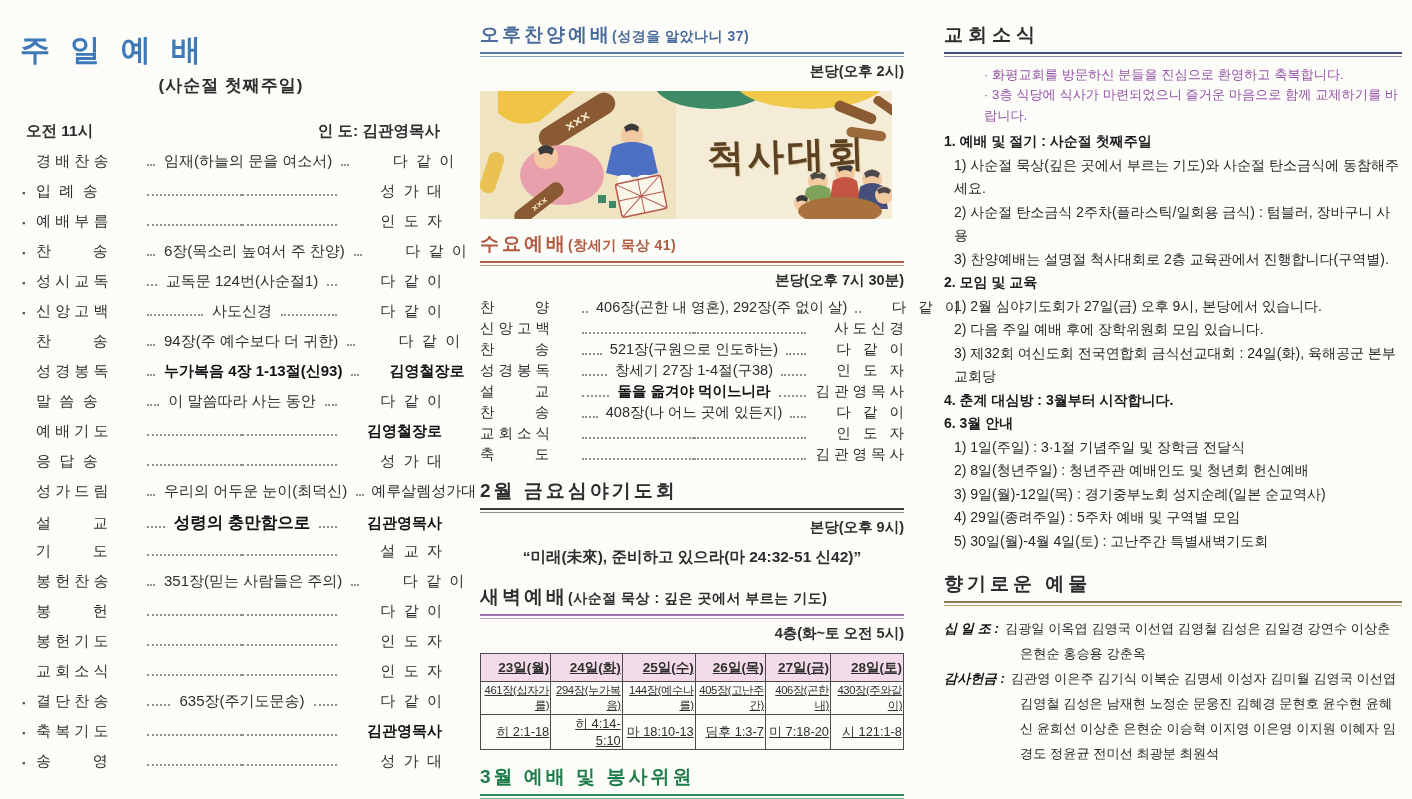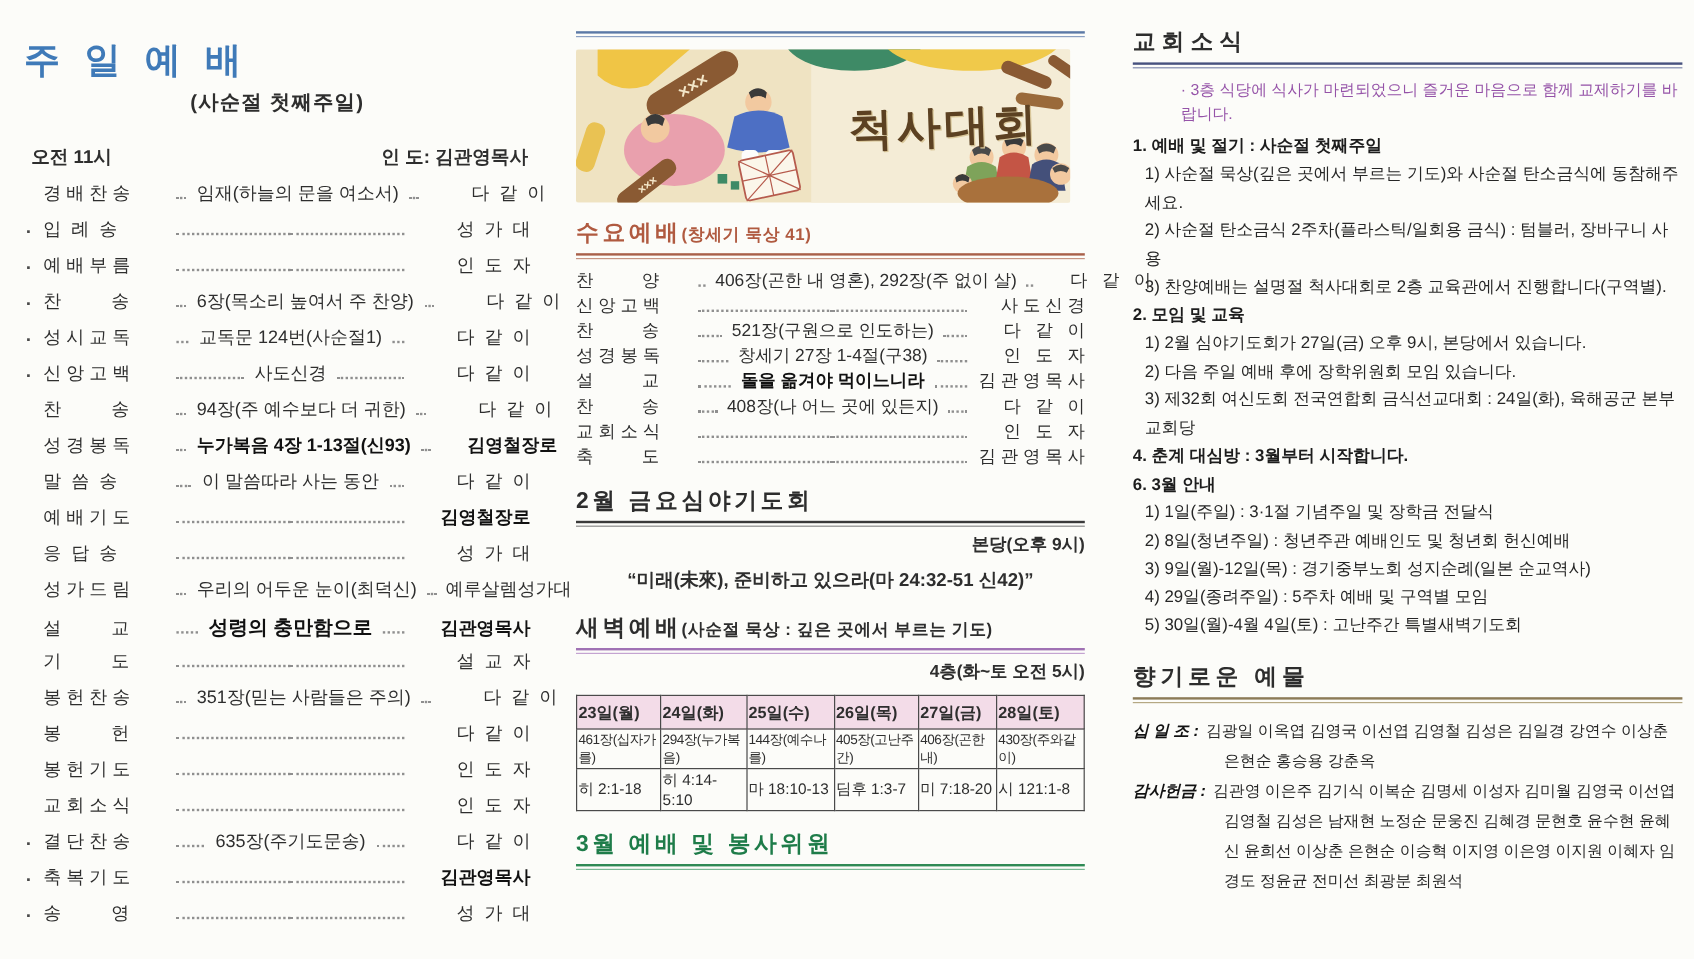--- a/index.html
+++ b/index.html
@@ -58,21 +58,21 @@
   .mrow .ld{flex:1 1 8px;border-bottom:2px dotted #8f8f8f;margin:0 6px 4px 6px;min-width:6px;}
   .mrow .ct{white-space:nowrap;padding:0 2px;}
   .mrow .ct:empty{padding:0;margin-left:-12px;}
   .mrow .by{white-space:pre;min-width:92px;text-align:right;flex:none;}
 
   .quote{text-align:center;font-weight:bold;font-size:15.5px;margin-top:10px;}
 
   
   table{border-collapse:collapse;width:100%;}
   .dawn-tbl{margin-top:10px;}
-  .dawn-tbl td{border:1.6px solid #4a4a4a;text-align:left;height:25px;}
+  .dawn-tbl td{border:1.6px solid #4a4a4a;text-align:right;height:25px;text-decoration:underline;}
   .dawn-tbl .hd{background:#f3dce8;font-weight:bold;font-size:13.5px;}
   .dawn-tbl .hy{font-size:11.3px;letter-spacing:-0.4px;}
   .dawn-tbl .vs{font-size:12.8px;}
 
   
   .welcome{color:#9553a8;font-size:13.2px;margin:8px 0 4px 40px;line-height:1.55;}
   .news{font-size:14px;}
   .news .head{font-weight:bold;line-height:23.5px;color:#1d1d1d;}
   .news .sub{line-height:23.5px;padding-left:10px;color:#262626;}
   .offer{margin-top:10px;font-size:13.2px;}
@@ -258,21 +258,25 @@
         <span class="ld"></span>
         <span class="ct"></span>
         <span class="ld"></span>
         <span class="by">성  가  대</span>
       </div>
   </div>
 
   <div class="col-mid">
 
     <div class="sec">
+      <div class="sec-title t-blue">
+        <span>오후찬양예배</span><span class="note">(성경을 알았나니 37)</span>
+      </div>
       <div class="rule r-blue"></div>
+      <div class="place">본당(오후 2시)</div>
 
       <div class="banner">
         <svg width="412" height="128" viewBox="0 0 412 128">
           <rect x="0" y="0" width="412" height="128" fill="#efe3c2"></rect>
           <rect x="196" y="0" width="216" height="128" fill="#f4ecd6"></rect>
           <ellipse cx="232" cy="-8" rx="58" ry="26" fill="#3e8a66"></ellipse>
           <ellipse cx="330" cy="-10" rx="75" ry="28" fill="#f0c94a"></ellipse>
           <path d="M18 0 L95 0 L60 30 Q35 38 18 22 Z" fill="#f0c545"></path>
           <g transform="rotate(-32 95 32)">
             <rect x="55" y="20" width="86" height="22" rx="11" fill="#8a5a33"></rect>
@@ -325,20 +329,21 @@
         </svg>
         <div class="banner-text">척사대회</div>
       </div>
     </div>
 
     <div class="sec" style="margin-top:12px;">
       <div class="sec-title t-brick">
         <span>수요예배</span><span class="note">(창세기 묵상 41)</span>
       </div>
       <div class="rule r-brick"></div>
+      <div class="place">본당(오후 7시 30분)</div>
       <div style="margin-top:6px;">
         <div class="mrow">
             <span class="it">찬          양</span>
             <span class="ld"></span>
             <span class="ct">406장(곤한 내 영혼), 292장(주 없이 살)</span>
             <span class="ld"></span>
             <span class="by">다   같   이</span>
           </div>
         <div class="mrow">
             <span class="it">신 앙 고 백</span>
@@ -441,20 +446,21 @@
 
     </div>
   </div>
 
   <div class="col-right">
 
     <div class="sec">
       <div class="sec-title t-dark" style="letter-spacing:5px;">교회소식</div>
       <div class="rule r-navy"></div>
       <div class="welcome">
+        <div>· 화평교회를 방문하신 분들을 진심으로 환영하고 축복합니다.</div>
         <div>· 3층 식당에 식사가 마련되었으니 즐거운 마음으로 함께 교제하기를 바랍니다.</div>
       </div>
       <div class="news">
         <div class="head">1. 예배 및 절기 : 사순절 첫째주일</div>
         <div class="sub">1) 사순절 묵상(깊은 곳에서 부르는 기도)와 사순절 탄소금식에 동참해주세요.</div>
         <div class="sub">2) 사순절 탄소금식 2주차(플라스틱/일회용 금식) : 텀블러, 장바구니 사용</div>
         <div class="sub">3) 찬양예배는 설명절 척사대회로 2층 교육관에서 진행합니다(구역별).</div>
         <div class="head">2. 모임 및 교육</div>
         <div class="sub">1) 2월 심야기도회가 27일(금) 오후 9시, 본당에서 있습니다.</div>
         <div class="sub">2) 다음 주일 예배 후에 장학위원회 모임 있습니다.</div>

